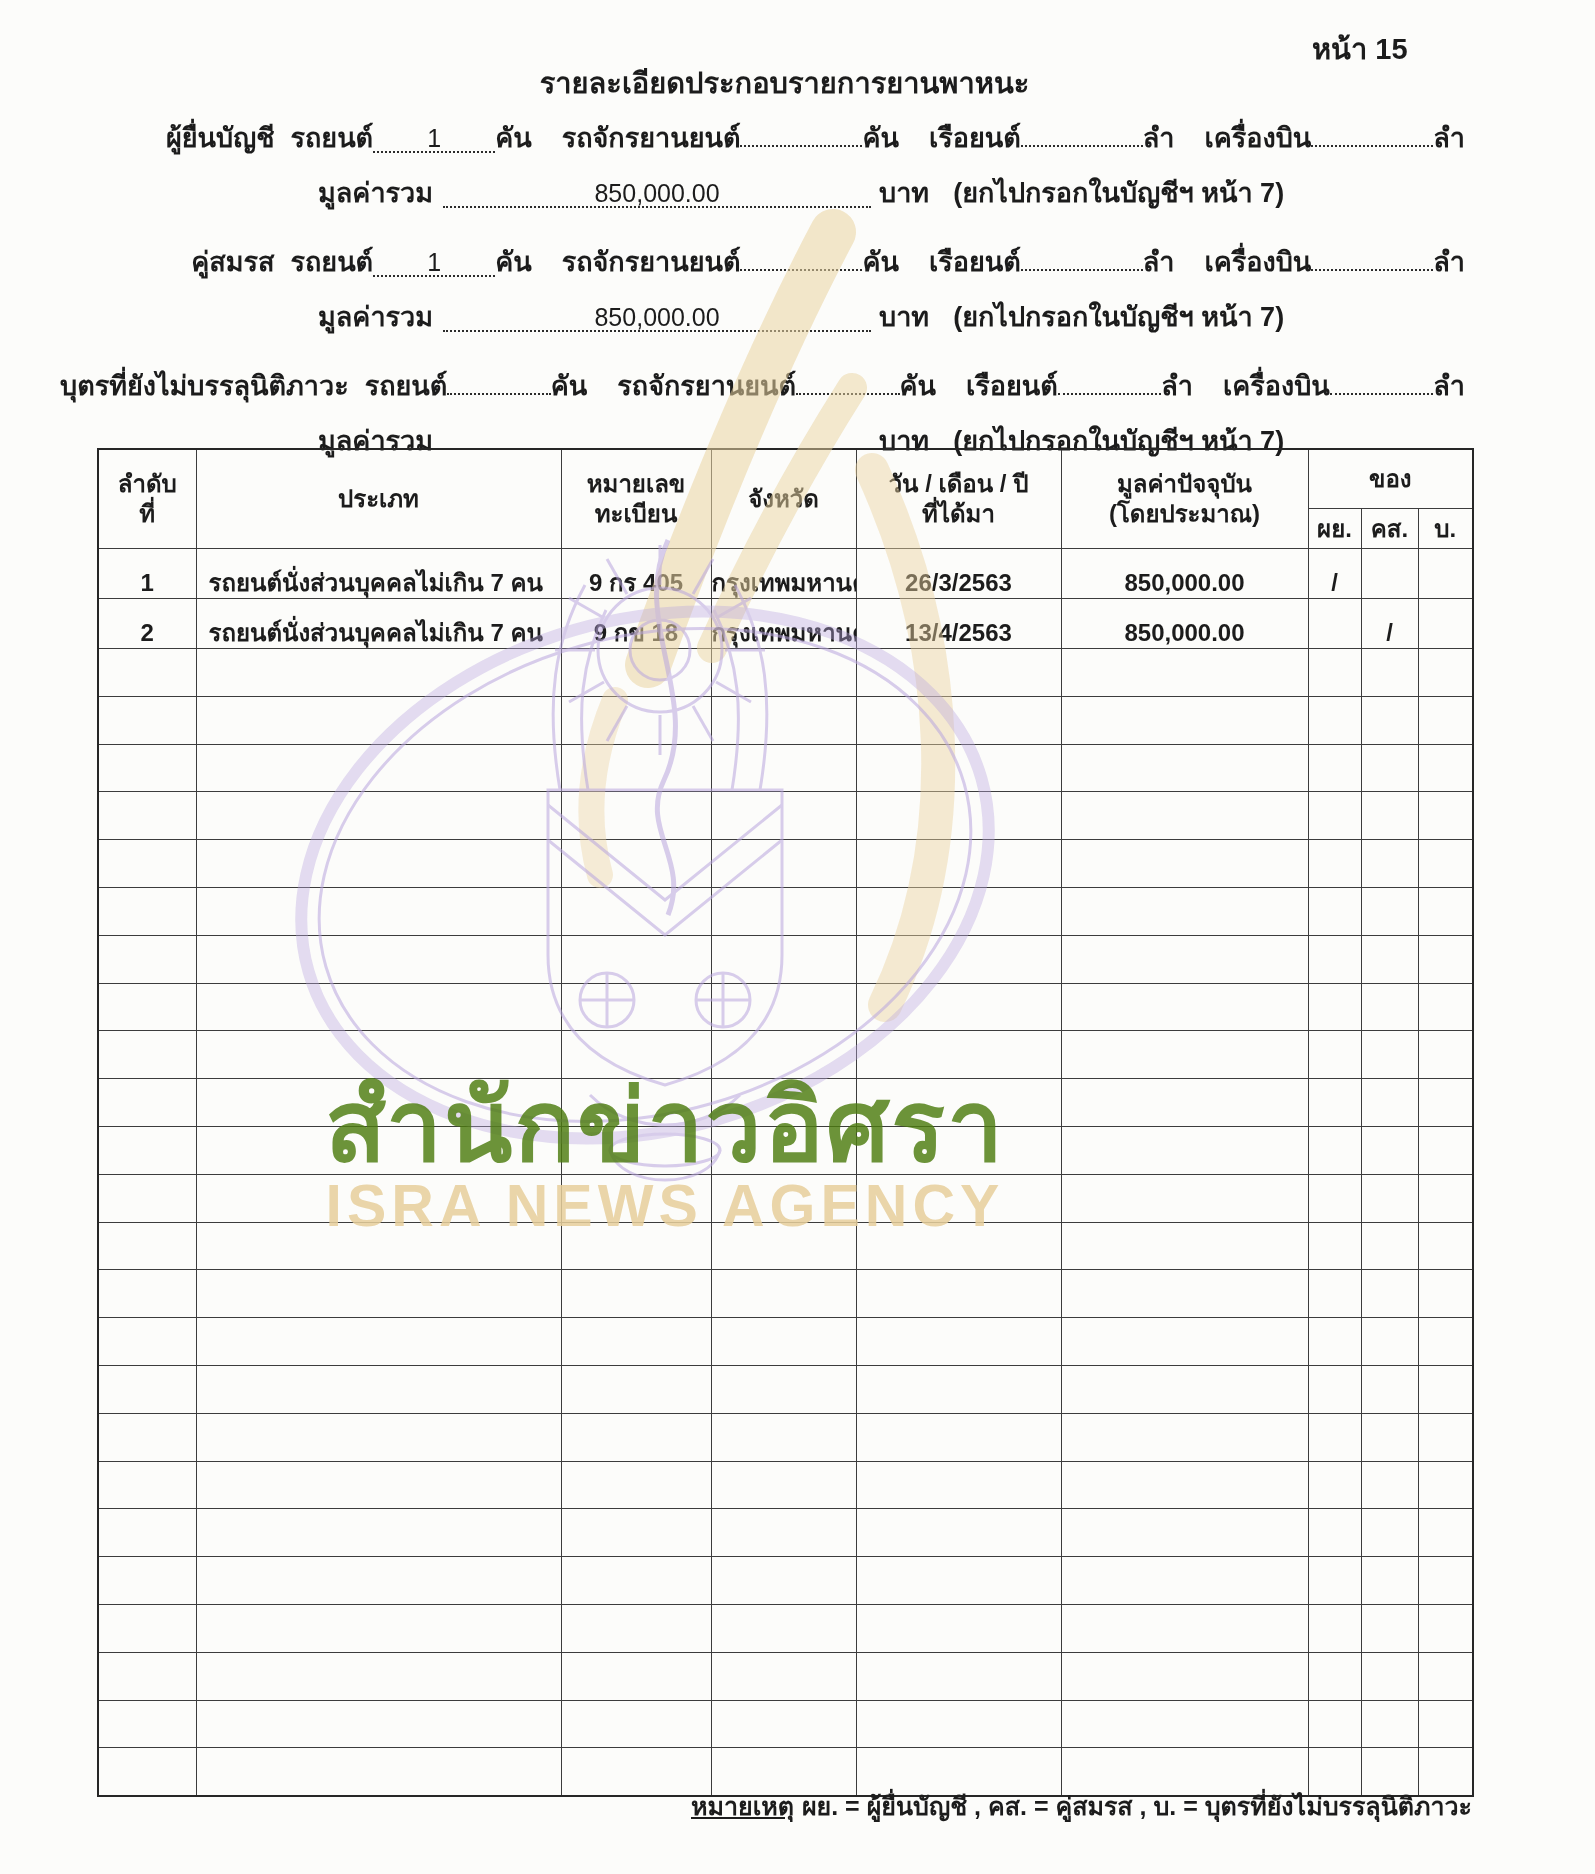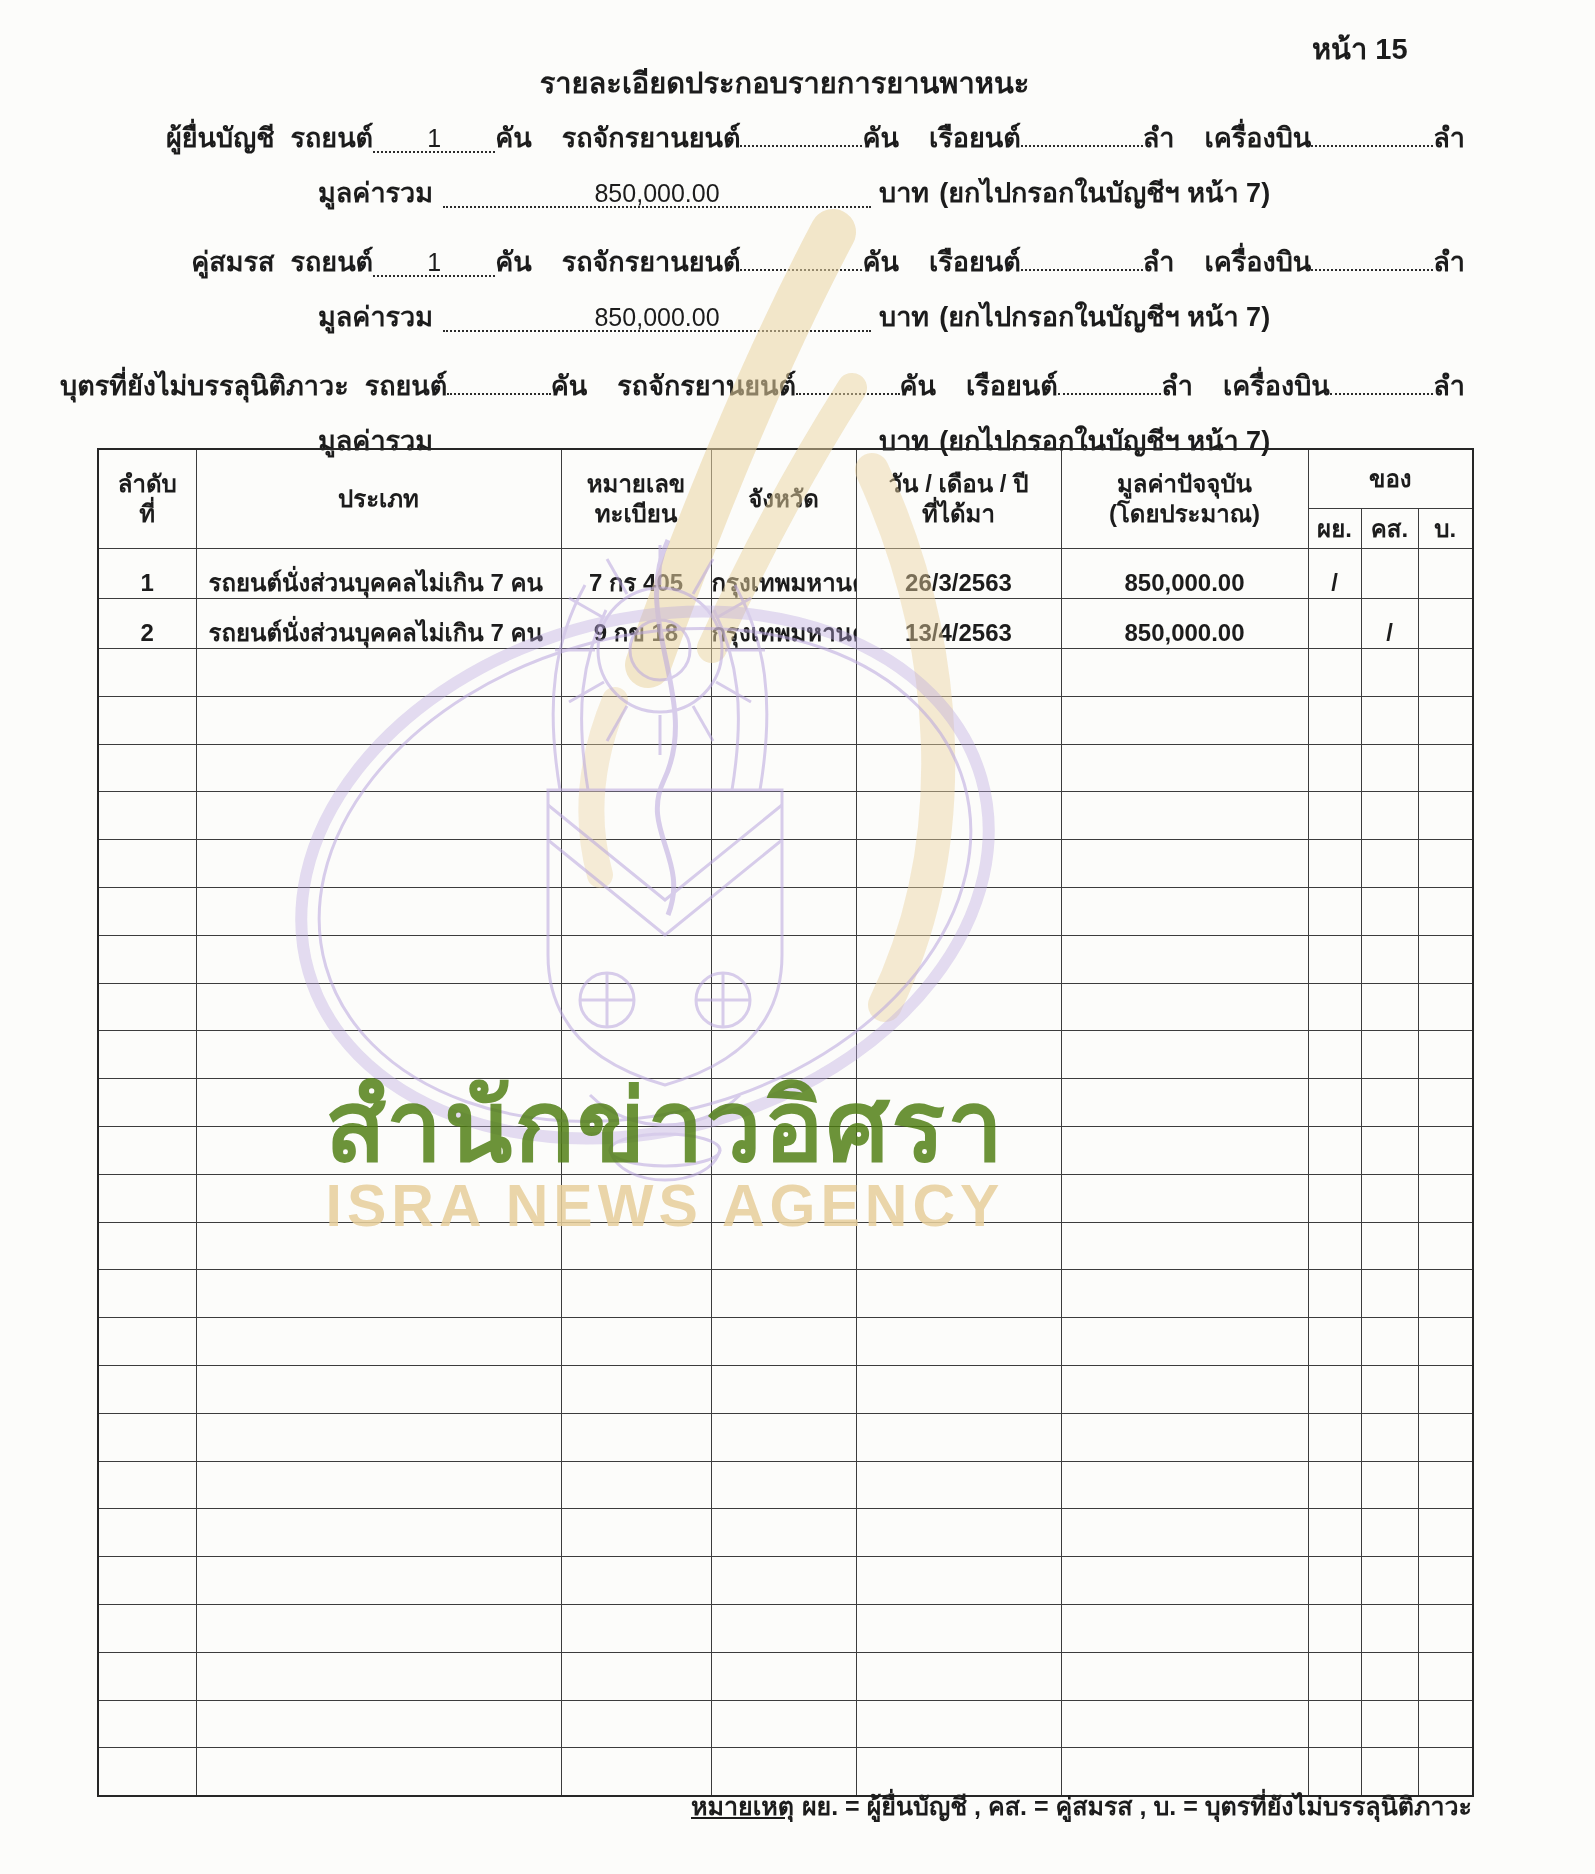--- a/index.html
+++ b/index.html
@@ -21,21 +21,21 @@
   .frow-a { justify-content:flex-end; }
   .fgroup + .fgroup .frow-a { margin-top:26px; }
   .frow-b { margin-top:12px; margin-left:258px; }
   .owner { margin-right:16px; }
   .seg { margin-left:30px; }
   .dotted { display:inline-block; border-bottom:2px dotted #2b2b2b; text-align:center;
             font-weight:normal; line-height:1.05; }
   .w-count { width:122px; font-size:25px; }
   .w-value { width:428px; font-size:25px; margin-left:10px; }
   .frow-b .lbl-baht { margin-left:8px; }
-  .note { margin-left:10px; }
+  .note { margin-left:24px; }
 
   
   .vt { position:absolute; left:97px; top:448px; width:1375px; border-collapse:collapse;
         table-layout:fixed; font-size:24px; font-weight:bold; }
   .vt th, .vt td { border:1.5px solid #3c3c3c; padding:0; text-align:center; overflow:hidden; }
   .vt { border:2.5px solid #262626; }
   .vt thead tr.hrow1 th { height:58px; vertical-align:middle; line-height:1.25; }
   .vt thead tr.hrow2 th { height:35px; vertical-align:middle; }
   .vt tbody tr.data-row { height:50px; }
   .vt tbody tr.data-row td { vertical-align:bottom; padding-bottom:2px; line-height:1.1; }
@@ -162,21 +162,21 @@
         <tr class="hrow2">
           <th>ผย.</th>
           <th>คส.</th>
           <th>บ.</th>
         </tr>
       </thead>
       <tbody id="vt-body">
         <tr class="data-row">
           <td>1</td>
           <td class="cell-type">รถยนต์นั่งส่วนบุคคลไม่เกิน 7 คน</td>
-          <td>7 กร 405</td>
+          <td>9 กร 405</td>
           <td>กรุงเทพมหานคร</td>
           <td>26/3/2563</td>
           <td>850,000.00</td>
           <td>/</td>
           <td></td>
           <td></td>
         </tr>
         <tr class="data-row">
           <td>2</td>
           <td class="cell-type">รถยนต์นั่งส่วนบุคคลไม่เกิน 7 คน</td>

